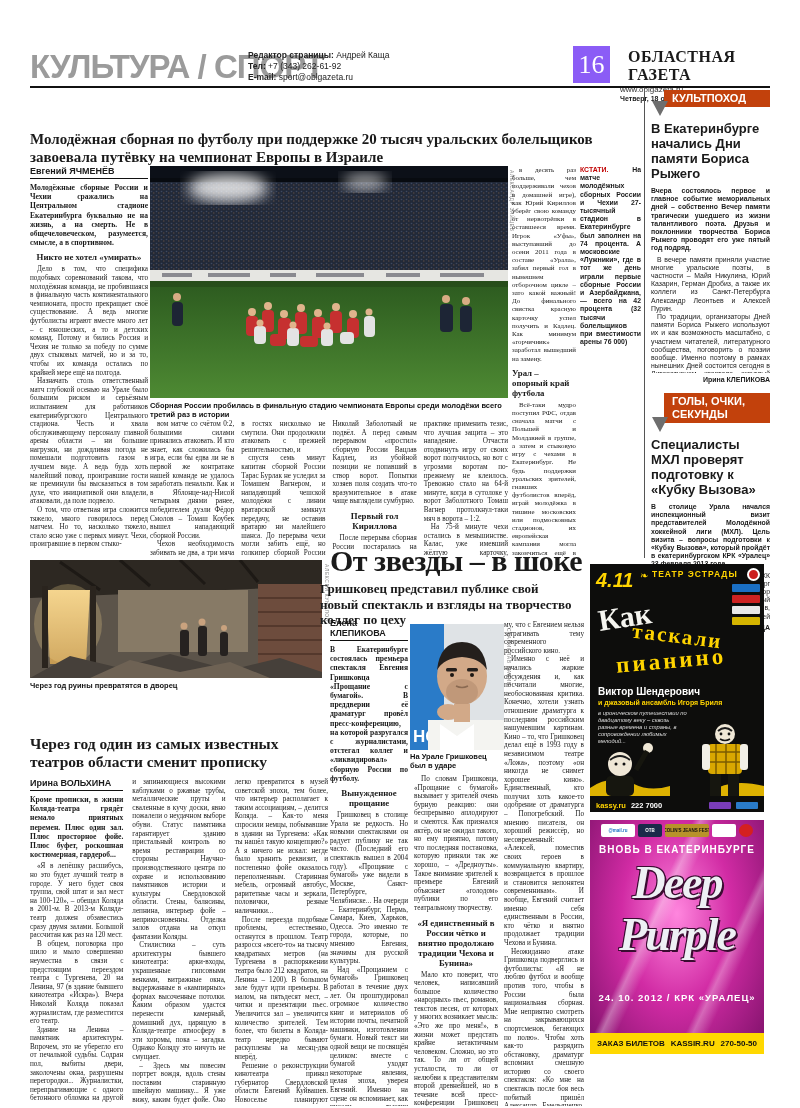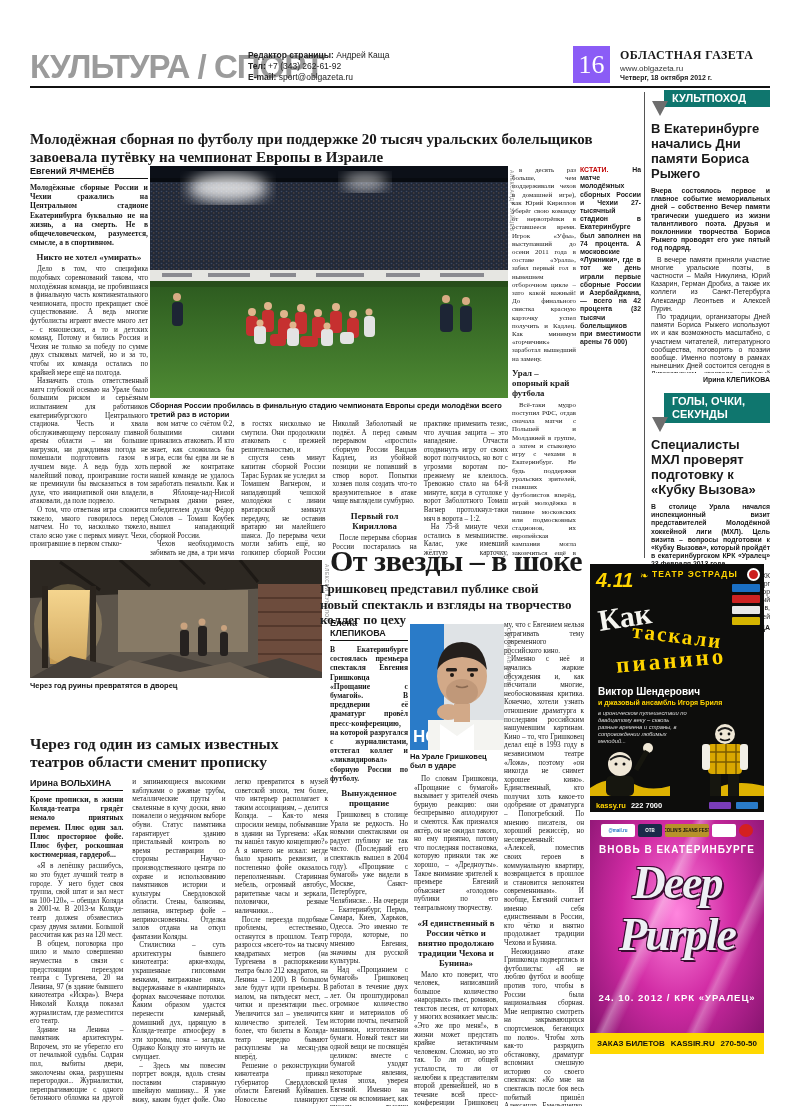--- a/index.html
+++ b/index.html
@@ -11,21 +11,21 @@
 
   
   .hdr { left:30px; top:46px; width:740px; height:42px; border-bottom:2px solid #111; }
   .hdr-section { position:absolute; left:0; top:2px; font-family:"Liberation Sans",sans-serif;
                  font-weight:bold; font-size:33px; letter-spacing:-1px; color:#9b9b9b; }
   .hdr-editor { position:absolute; left:218px; top:4px; font-size:8.5px; line-height:11px; color:#222; }
   .hdr-editor b { font-weight:bold; }
   .hdr-num { position:absolute; left:543px; top:0; width:37px; height:37px; background:#8b5cf6;
              color:#fff; font-size:26px; text-align:center; line-height:37px; font-family:"Liberation Serif",serif; }
   .hdr-mast { position:absolute; left:590px; top:2px; width:150px; }
-  .hdr-mast .m1 { font-weight:bold; font-size:12px; letter-spacing:0.5px; }
+  .hdr-mast .m1 { font-weight:bold; font-size:16px; letter-spacing:0.5px;margin-left:8px; }
   .hdr-mast .m2 { font-size:8px; color:#333; margin-top:1px; }
   .hdr-mast .m3 { font-size:7px; font-weight:bold; margin-top:1px; }
 
   
   .byline { font-family:"Liberation Sans",sans-serif; font-weight:bold; font-size:9px;
             border-bottom:1px solid #111; padding-bottom:2px; margin-bottom:4px; }
   .lead-b { font-weight:bold; font-size:7.6px; line-height:9.2px; text-align:justify; }
   .bodytx { font-size:7.2px; line-height:8.6px; text-align:justify; }
   .bodytx p, .lead-b p { text-indent:7px; }
   .crosshead { font-weight:bold; font-size:8.8px; line-height:10px; text-align:center; margin:5px 0 3px; }
@@ -46,21 +46,21 @@
   .fb-col6 .bodytx, .kstati { font-size:6.9px; line-height:8.2px; }
   .kstati { left:580px; top:166px; width:61px; height:196px; overflow:hidden;
             font-family:"Liberation Sans",sans-serif; font-weight:bold; text-align:justify; }
   .kstati .red { color:#c00000; }
   .vrule { left:644px; top:92px; height:466px; width:0; border-left:1px solid #555; }
 
   
   .rail { left:651px; top:90px; width:119px; font-family:"Liberation Sans",sans-serif; }
   .rail-sec { position:relative; }
   .bar-wrap { position:relative; padding-left:13px; margin-bottom:14px; }
-  .bar { background:#0f766e; color:#fff; font-weight:bold; font-size:11px; line-height:13px; padding:2px 3px 2px 8px; }
+  .bar { background:#c2410c; color:#fff; font-weight:bold; font-size:11px; line-height:13px; padding:2px 3px 2px 8px; }
   .tri { position:absolute; left:1px; top:11px; width:0; height:0;
          border-top:15px solid #6e6e6e; border-left:8px solid transparent; border-right:8px solid transparent; }
   .rail-title { font-weight:bold; font-size:13px; line-height:15px; margin-bottom:6px; }
   .rail-lead { font-weight:bold; font-size:6.9px; line-height:8.2px; text-align:justify; margin-bottom:3px; }
   .rail-body { font-size:6.9px; line-height:8.2px; text-align:justify; }
   .rail-body p { text-indent:6px; }
   .rail-clip { overflow:hidden; }
   .rail-author { font-weight:bold; font-size:7px; text-align:right; margin-top:3px; }
 
   

